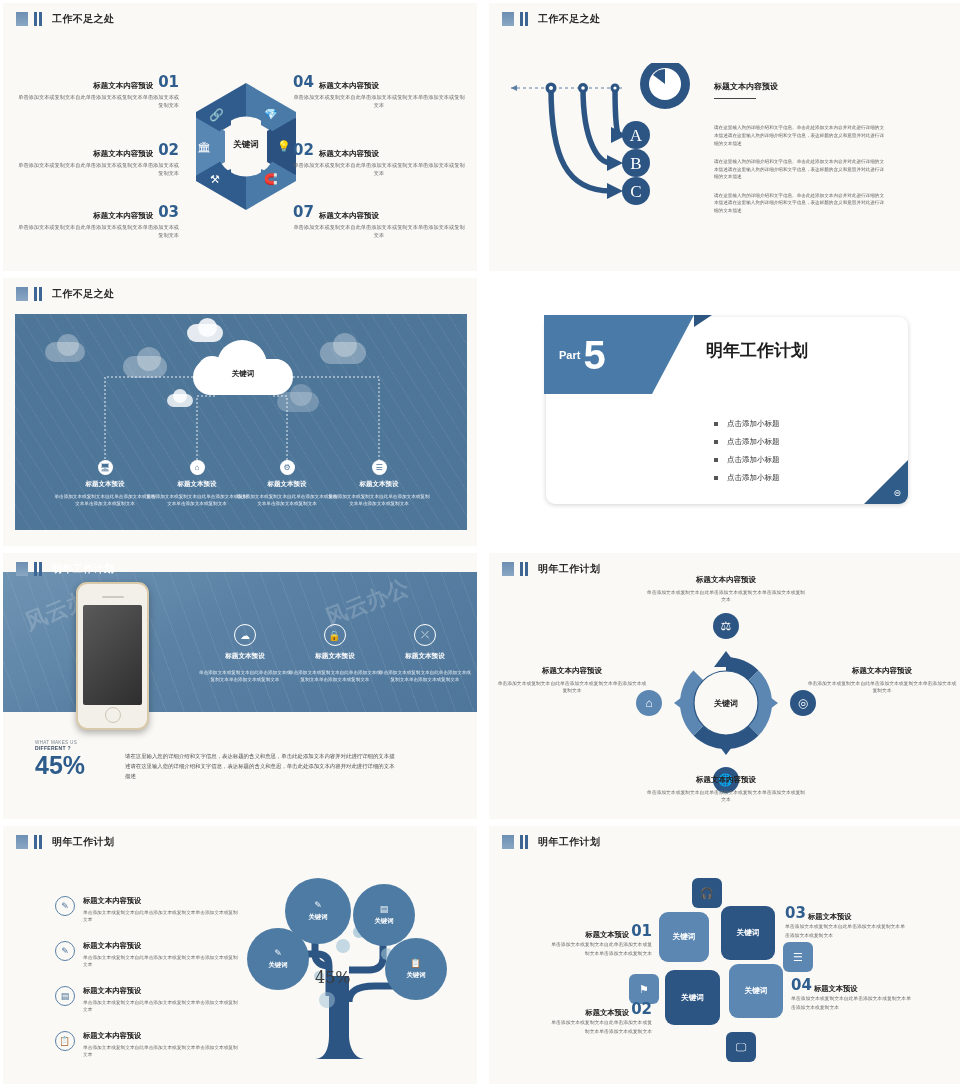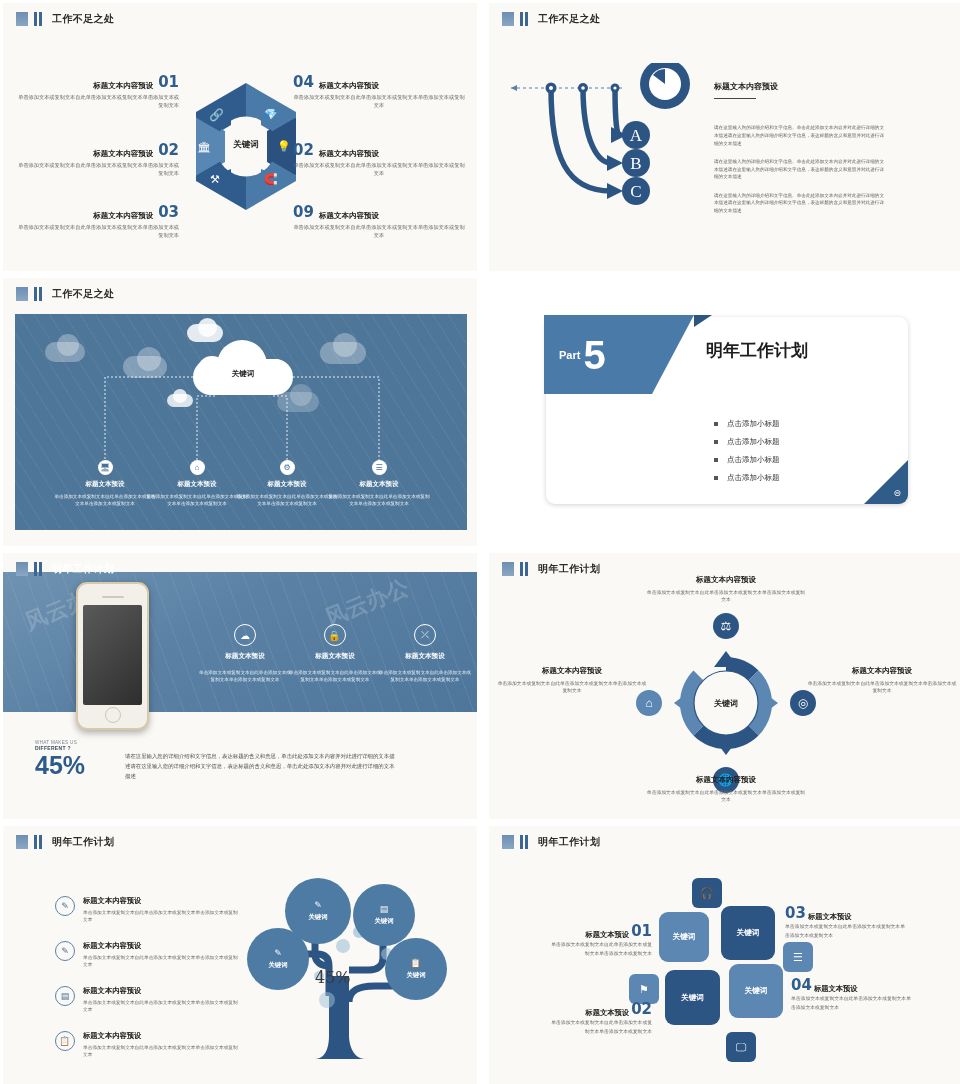--- a/index.html
+++ b/index.html
@@ -232,21 +232,21 @@
     </div>
     <div class="blk-r" style="left:290px;top:138px;width:172px;">
       <div class="row">
           <span class="num">02</span>
           <span class="t-h">标题文本内容预设</span>
         </div>
       <div class="t-b" style="margin-top:3px;text-align:center;">单击添加文本或复制文本自此单击添加文本或复制文本单击添加文本或复制文本</div>
     </div>
     <div class="blk-r" style="left:290px;top:200px;width:172px;">
       <div class="row">
-          <span class="num">09</span>
+          <span class="num">07</span>
           <span class="t-h">标题文本内容预设</span>
         </div>
       <div class="t-b" style="margin-top:3px;text-align:center;">单击添加文本或复制文本自此单击添加文本或复制文本单击添加文本或复制文本</div>
     </div>
   </div>
 
   <div class="slide s2">
     <div class="hdr">
       <span class="blk"></span>
       <span class="bars">

